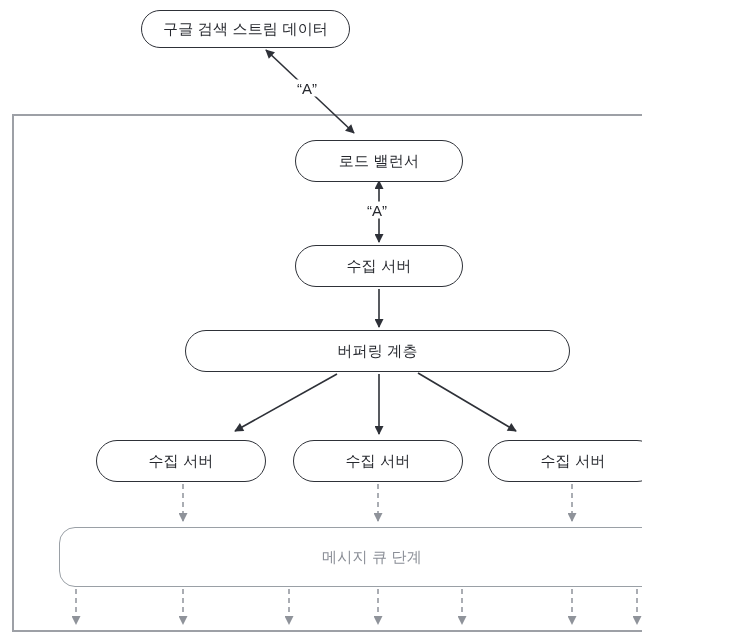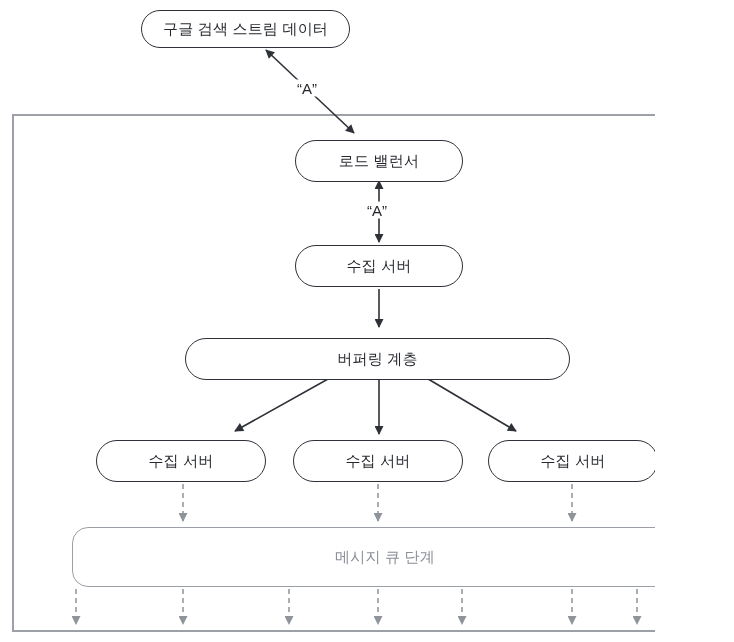--- a/index.html
+++ b/index.html
@@ -1,18 +1,18 @@
 <!DOCTYPE html>
 <html><head>
 <meta charset="utf-8">
 <style>
   html,body{margin:0;padding:0;background:#fff;}
   .canvas{
     position:relative;width:642px;height:642px;background:#ffffff;
-    font-family:"Liberation Sans",sans-serif;overflow:hidden;padding-left:13px;
+    font-family:"Liberation Sans",sans-serif;overflow:hidden;
   }
   .frame{
     position:absolute;left:12px;top:114px;width:712px;height:518px;
     border:2px solid #9da0a6;box-sizing:border-box;background:transparent;
   }
   .arrows{position:absolute;left:0;top:0;width:734px;height:642px;}
   .node{
     position:absolute;box-sizing:border-box;background:#ffffff;
     border:1.6px solid #2e3138;border-radius:21px;
     display:flex;align-items:center;justify-content:center;
@@ -67,26 +67,26 @@
     <line class="edge-dashed" x1="572" y1="589" x2="572" y2="624" marker-end="url(#mGray)"></line>
     <line class="edge-dashed" x1="637" y1="589" x2="637" y2="624" marker-end="url(#mGray)"></line>
   </svg>
 
   <div class="node" style="left:141px;top:10px;width:209px;height:38px;border-radius:19px;">구글 검색 스트림 데이터</div>
 
   <div class="node" style="left:295px;top:140px;width:168px;height:42px;">로드 밸런서</div>
 
   <div class="node" style="left:295px;top:245px;width:168px;height:42px;">수집 서버</div>
 
-  <div class="node" style="left:185px;top:338px;width:385px;height:42px;">버퍼링 계층</div>
+  <div class="node" style="left:185px;top:330px;width:385px;height:42px;">버퍼링 계층</div>
 
   <div class="node" style="left:96px;top:440px;width:170px;height:42px;">수집 서버</div>
 
   <div class="node" style="left:293px;top:440px;width:170px;height:42px;">수집 서버</div>
 
   <div class="node" style="left:488px;top:440px;width:170px;height:42px;">수집 서버</div>
 
-  <div class="node gray" style="left:72px;top:527px;width:626px;height:60px;">메시지 큐 단계</div>
+  <div class="node gray" style="left:59px;top:527px;width:626px;height:60px;">메시지 큐 단계</div>
 
   <div class="edge-label" style="left:307px;top:88px;">“A”</div>
   <div class="edge-label" style="left:377px;top:210px;">“A”</div>
 
 </div>
 
 </body></html>

